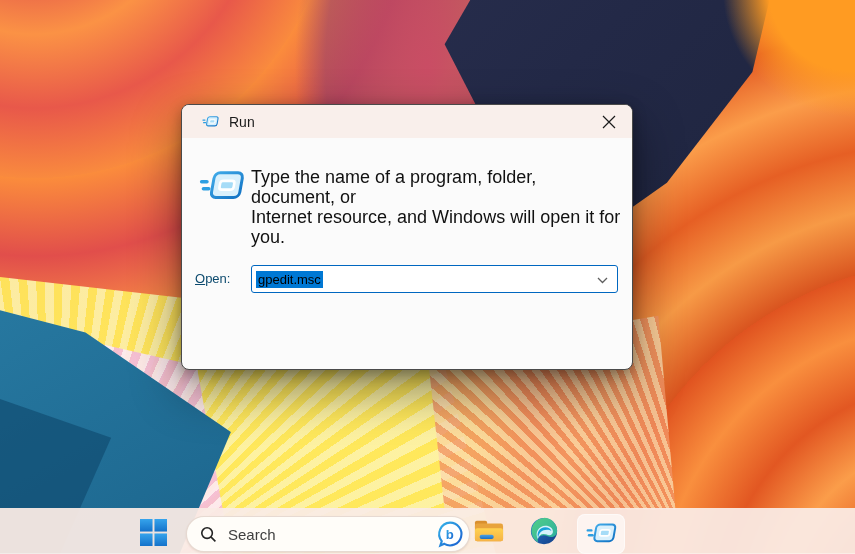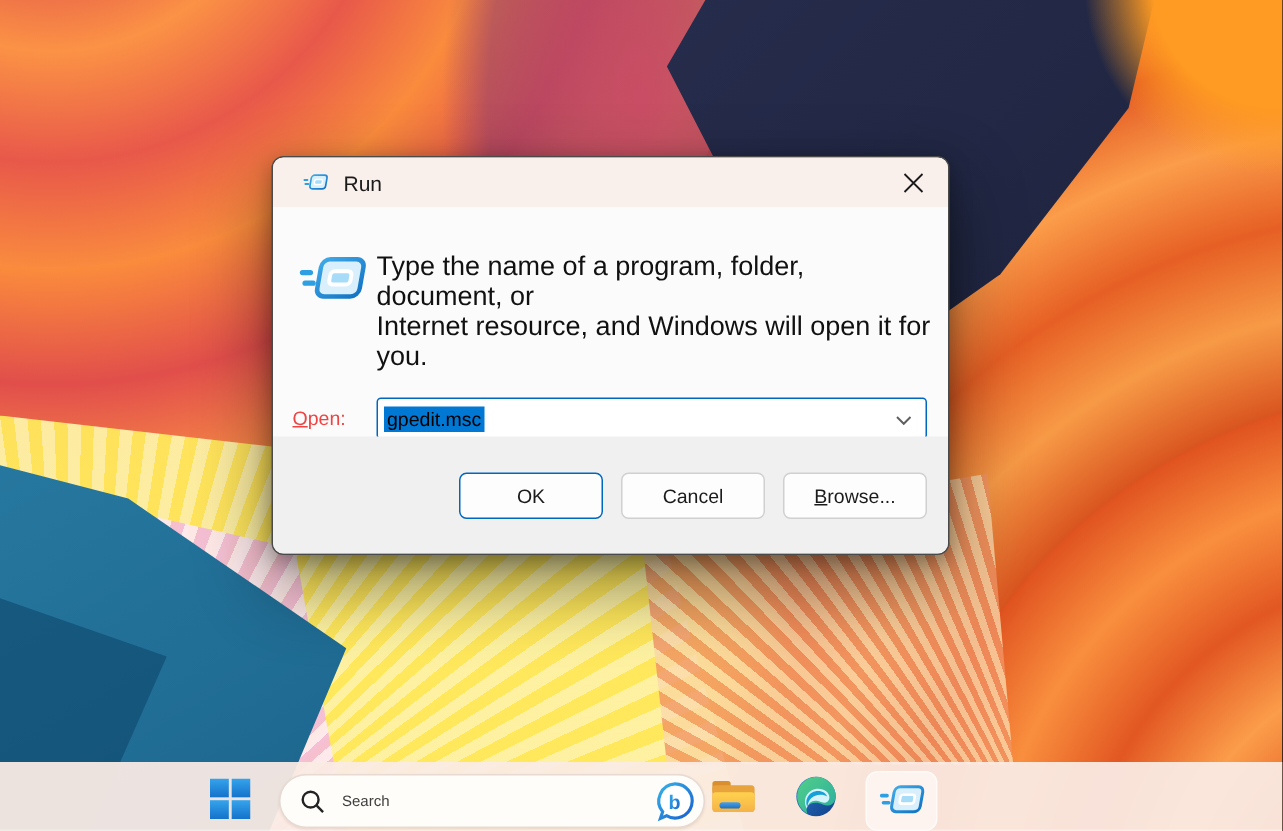--- a/index.html
+++ b/index.html
@@ -73,21 +73,21 @@
     position:absolute;right:0;top:0;width:46px;height:33px;
     display:flex;align-items:center;justify-content:center;cursor:default;
   }
   .dialog-body{height:155px;background:#fbfbfb;position:relative;}
   .big-run-icon{position:absolute;left:17px;top:31px;}
   .desc{
     position:absolute;left:69px;top:29px;width:370px;
     font-size:18px;line-height:20px;color:#111;
   }
   .open-label{
-    position:absolute;left:13px;top:133px;font-size:13px;color:#ef4444;
+    position:absolute;left:13px;top:133px;font-size:13px;color:#0c4a6e;
   }
   .u{text-decoration:underline;}
   .combo{
     position:absolute;left:69px;top:127px;width:367px;height:28px;
     background:#fff;border:1px solid #0067c0;border-radius:3px;
     box-sizing:border-box;display:flex;align-items:center;padding-left:4px;
   }
   .combo-value{
     font-size:13px;color:#000000;background:#0078d4;padding:1px 2px;text-align:right;
   }
@@ -115,21 +115,21 @@
   }
   .tb-item{position:absolute;display:flex;align-items:center;justify-content:center;cursor:default;}
   .start-btn{left:138px;top:9px;width:30px;height:30px;}
   .search-box{
     left:186px;top:8px;width:284px;height:36px;border-radius:18px;
     background:#fffdf9;border:1px solid rgba(170,130,110,.28);
     box-shadow:0 1px 2px rgba(120,70,40,.12);
     justify-content:flex-start;padding:0;box-sizing:border-box;
   }
   .search-glyph{margin-left:13px;display:flex;}
-  .search-text{margin-left:11px;font-size:10px;color:#3f3f3f;}
+  .search-text{margin-left:11px;font-size:15px;color:#3f3f3f;}
   .bing-badge{position:absolute;right:5px;top:3px;width:28px;height:28px;}
   .explorer-btn{left:474px;top:9px;width:30px;height:28px;}
   .edge-btn{left:529px;top:8px;width:30px;height:30px;}
   .run-task{
     left:577px;top:6px;width:48px;height:40px;border-radius:8px;
     background:#fdf4f0;box-shadow:0 0 0 1px rgba(255,255,255,.55) inset;
   }
 </style>
 </head>
 <body>
@@ -214,31 +214,20 @@
       <div class="combo">
         <span class="combo-value">gpedit.msc</span>
         <div class="combo-chevron">
           <svg width="11" height="7" viewBox="0 0 11 7">
             <path d="M1 1 L5.5 5.5 L10 1" stroke="#5f5f5f" stroke-width="1.3" fill="none"></path>
           </svg>
         </div>
       </div>
     </div>
 
-    <div class="dialog-footer">
-      <div class="btn btn-ok">
-          <span>OK</span>
-        </div>
-      <div class="btn btn-cancel">
-          <span>Cancel</span>
-        </div>
-      <div class="btn btn-browse">
-          <span><span class="u">B</span><span>rowse...</span></span>
-        </div>
-    </div>
   </div>
 
   <div class="taskbar">
 
     <div class="tb-item start-btn">
       <svg width="27" height="27" viewBox="0 0 28 28">
         <rect x="0" y="0" width="13" height="13" fill="url(#winGrad)"></rect>
         <rect x="15" y="0" width="13" height="13" fill="url(#winGrad)"></rect>
         <rect x="0" y="15" width="13" height="13" fill="url(#winGrad)"></rect>
         <rect x="15" y="15" width="13" height="13" fill="url(#winGrad)"></rect>

